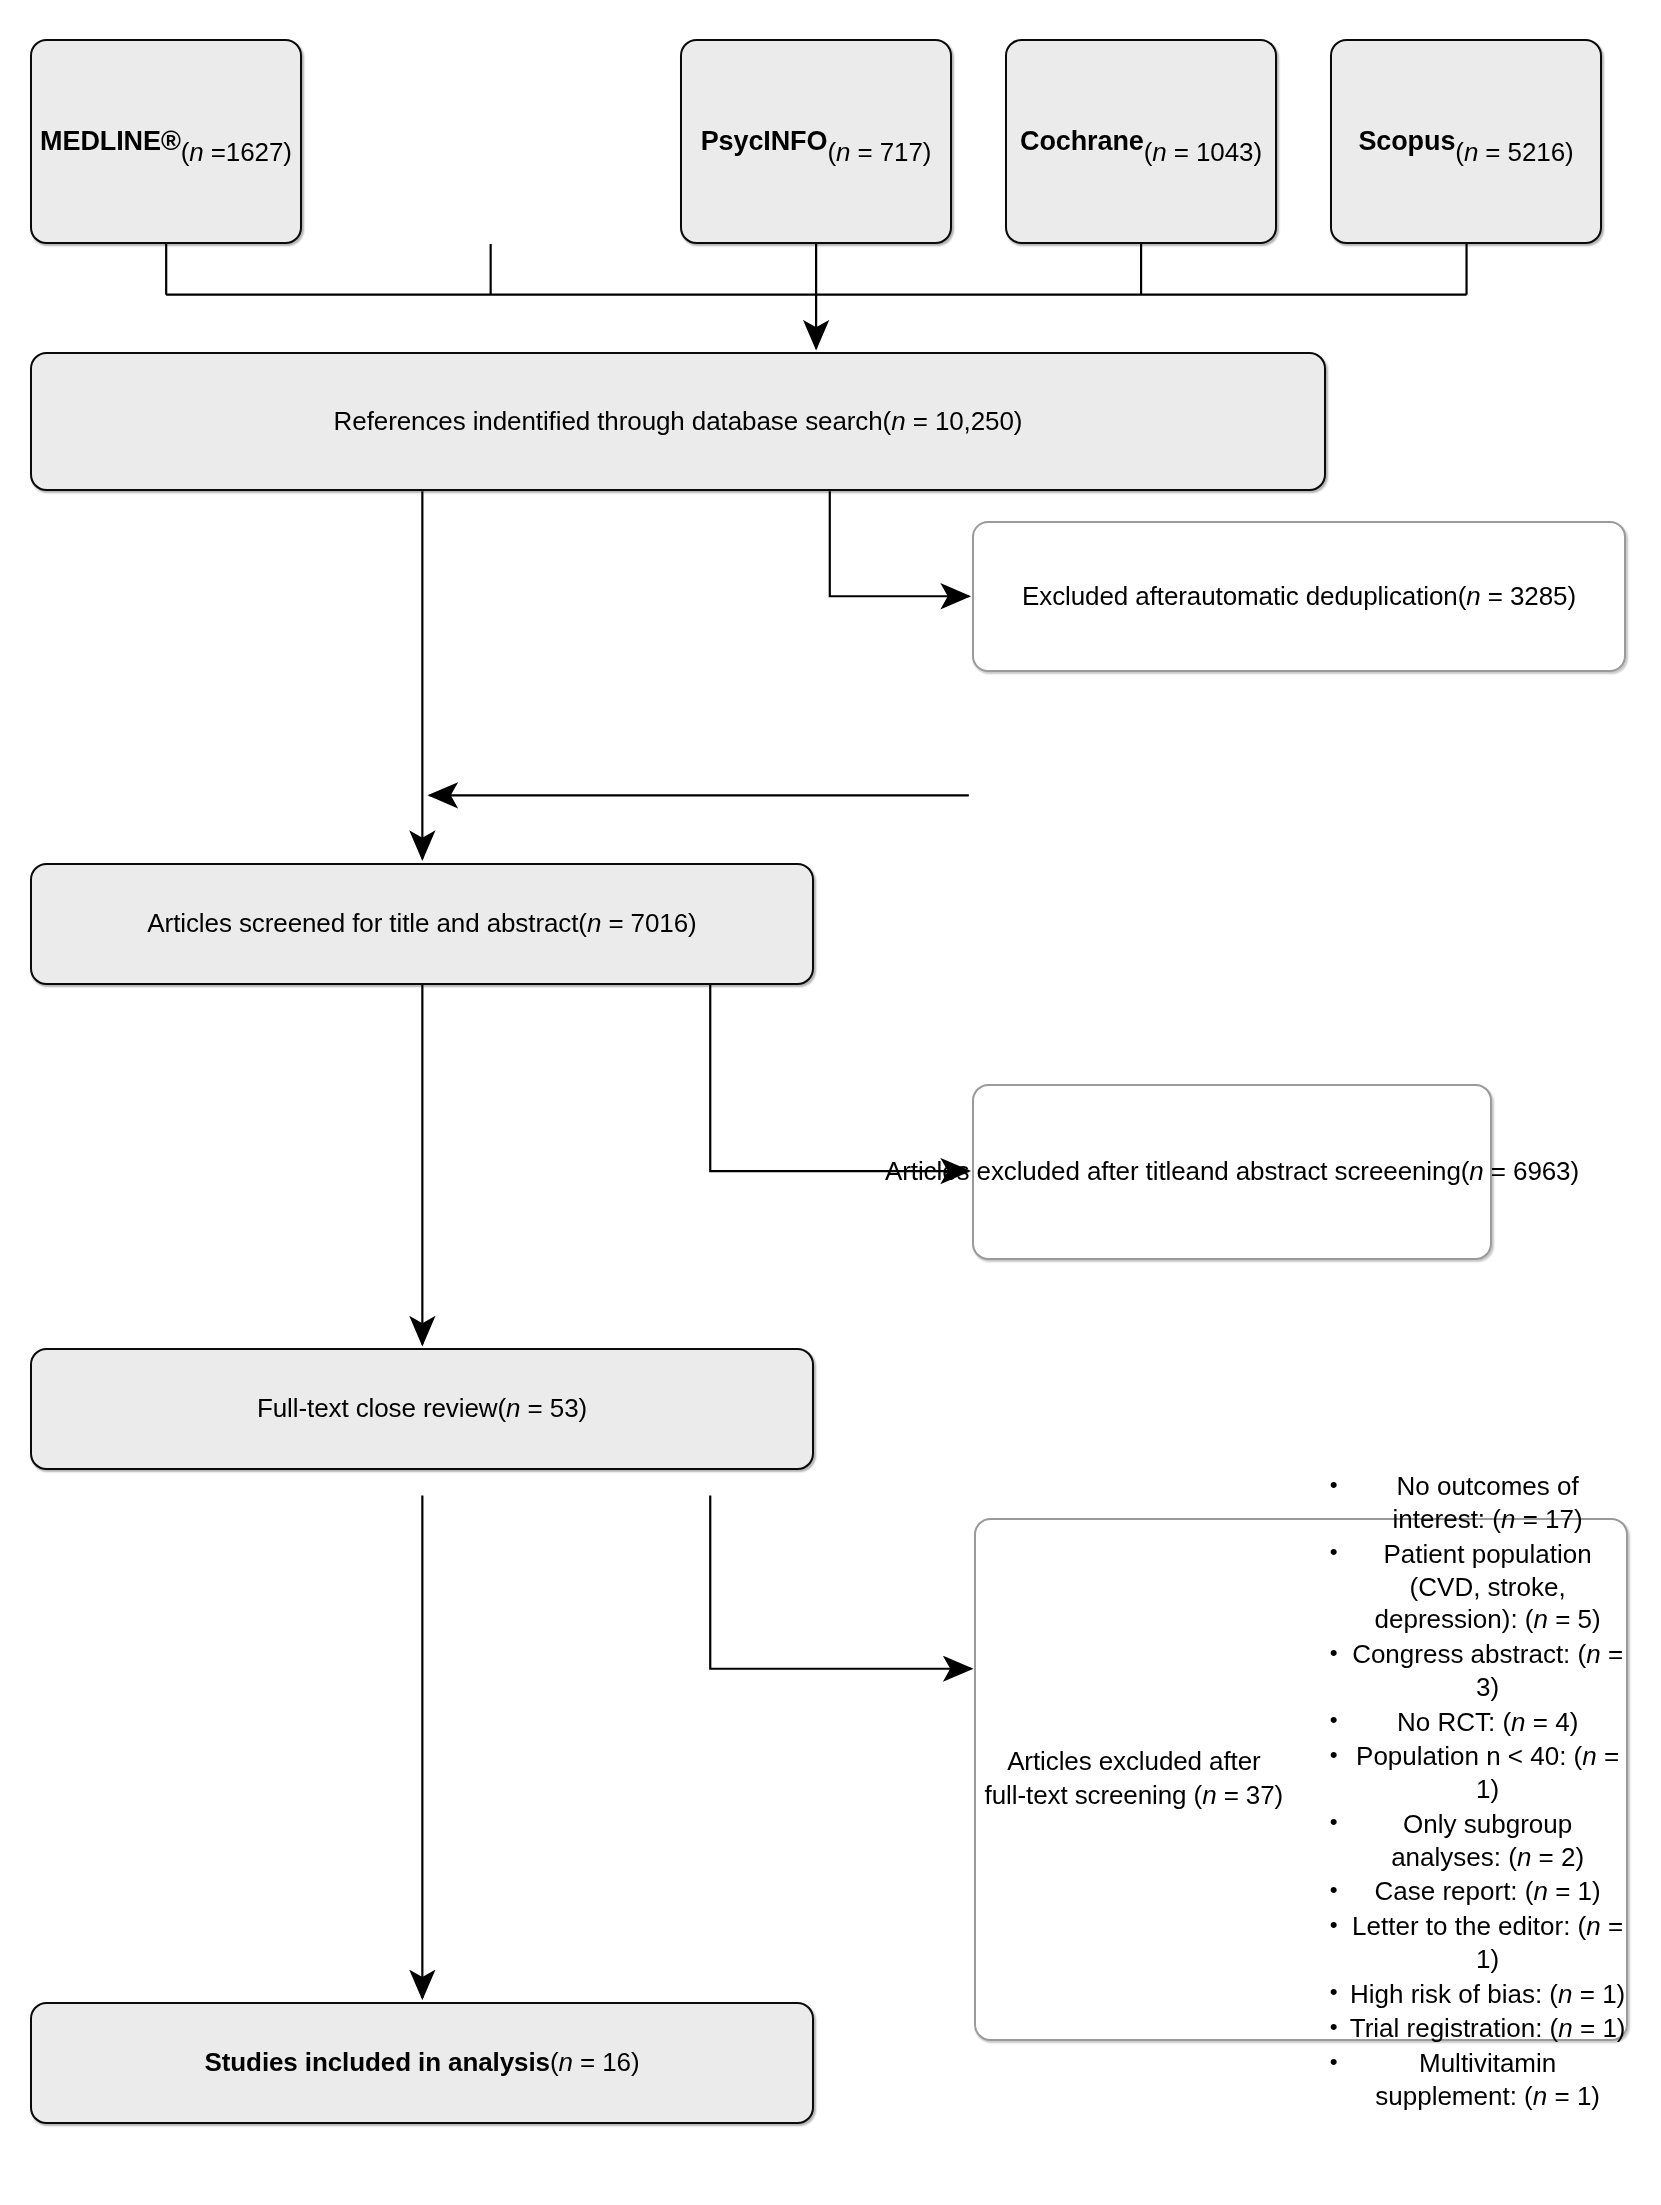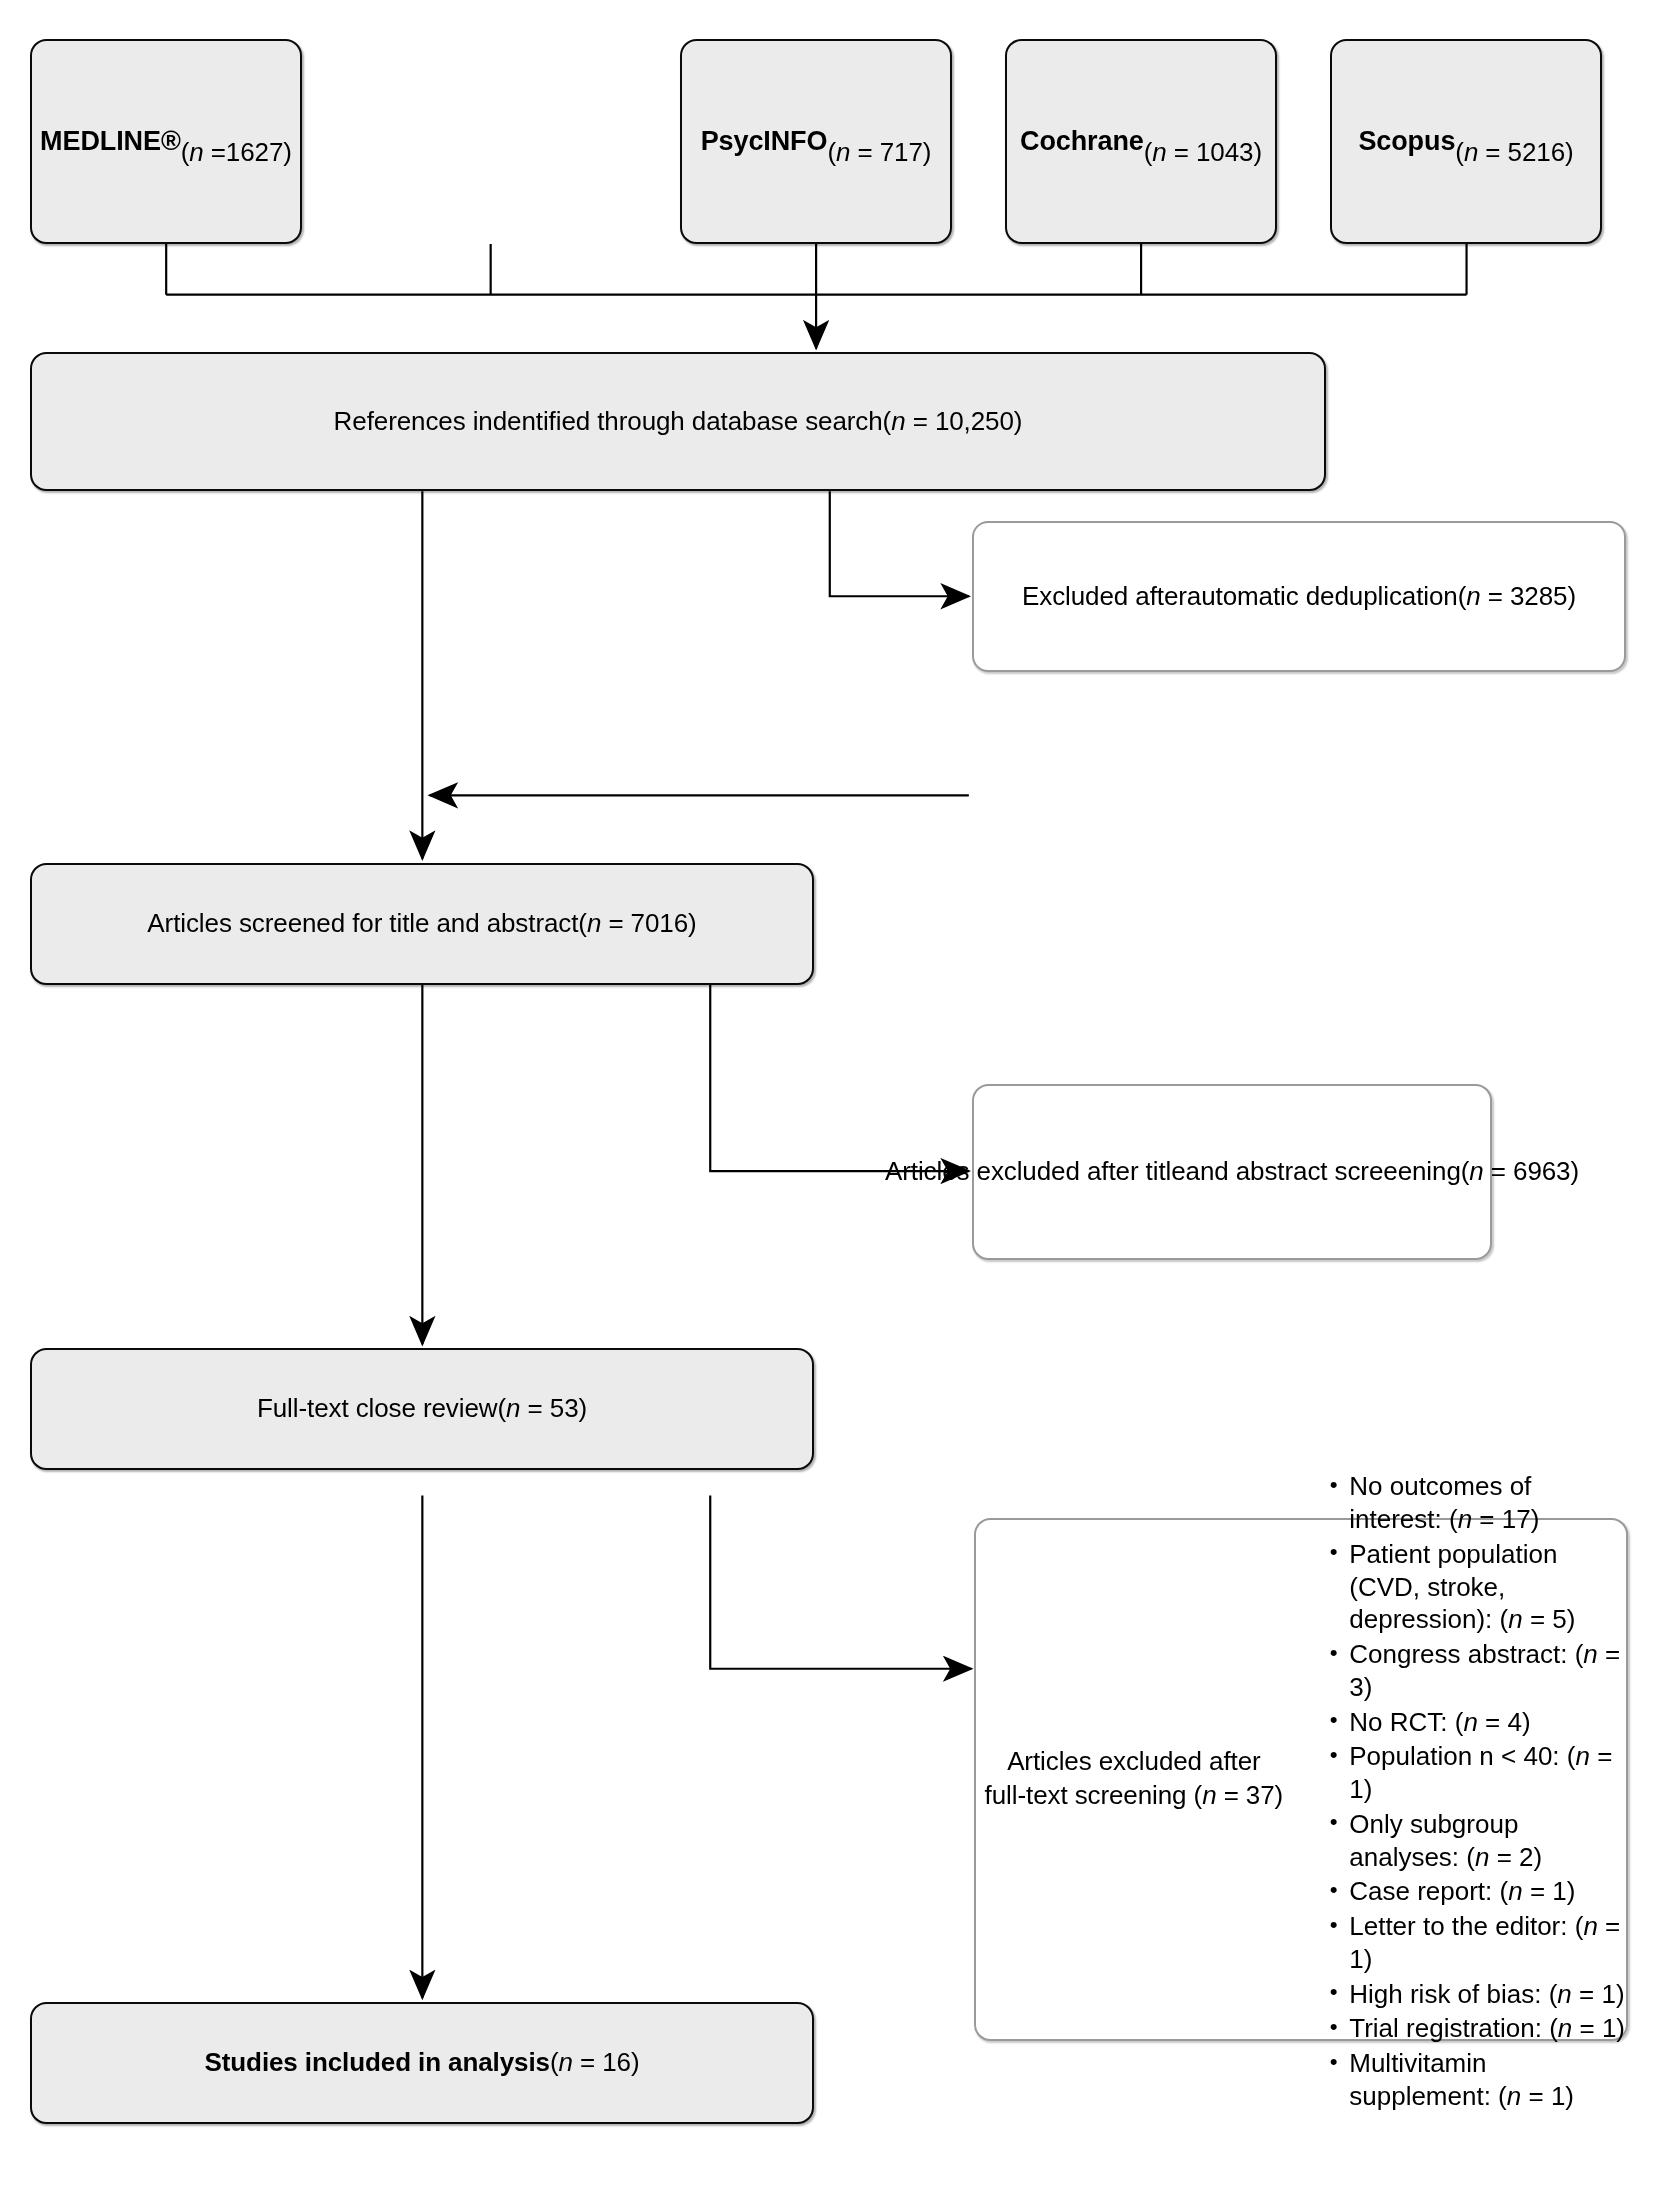--- a/index.html
+++ b/index.html
@@ -64,21 +64,21 @@
   .gap-top { margin-top: 22.4px; }
 
   
   i { font-style: italic; }
 
   .bullets {
     width: 100%;
     box-sizing: border-box;
     padding: 0 0 0 36px;
     margin: 0;
-    text-align: left;
+    text-align: center;
   }
   .bullet {
     position: relative;
     color: #000;
     font-size: 26px;
     line-height: 1.26;
     padding-left: 21.5px;
     margin-bottom: 2px;
   }
   .bullet::before {

